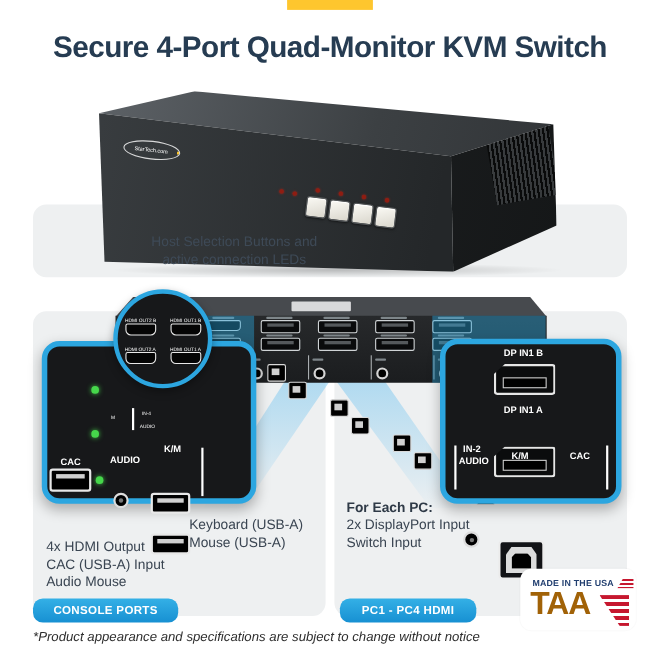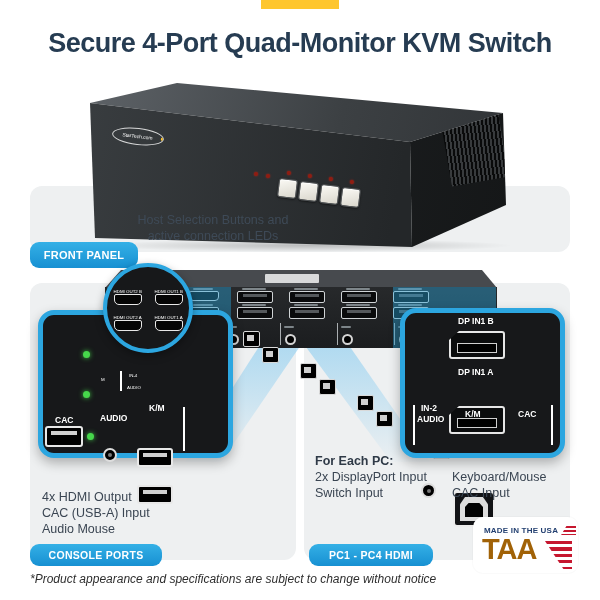--- a/index.html
+++ b/index.html
@@ -162,21 +162,20 @@
       </div>
     <div class="abs fbtn" style="left:273px;top:112px;">
         <span class="abs fd-led"></span>
       </div>
   </div>
 
   <div class="abs front-caption">
     <div>Host Selection Buttons and</div>
     <div>active connection LEDs</div>
   </div>
-  <div class="abs badge badge-front">FRONT PANEL</div>
 
   <div class="abs beam beam-l"></div>
   <div class="abs beam beam-r"></div>
 
   <div class="abs rear-device">
     <div class="abs rd-top"></div>
     <div class="abs rd-label"></div>
     <div class="abs rd-face">
 
       <div class="abs led-g" style="left:22px;top:8px;width:3px;height:3px;"></div>
@@ -346,29 +345,29 @@
         <b></b>
       </div>
     <div class="abs wline" style="left:146px;top:92px;height:40px;"></div>
   </div>
 
   <div class="abs desc" style="left:42px;top:469px;margin-top:20px;">
     <div>4x HDMI Output</div>
     <div>CAC (USB-A) Input</div>
     <div>Audio Mouse</div>
   </div>
+  <div class="abs desc" style="left:172px;top:469px;">
+    <div>Keyboard (USB-A)</div>
+    <div>Mouse (USB-A)</div>
+  </div>
   <div class="abs desc" style="left:315px;top:453px;">
     <div class="desc-bold">For Each PC:</div>
     <div>2x DisplayPort Input</div>
     <div>Switch Input</div>
   </div>
-  <div class="abs desc" style="left:452px;top:469px;">
-    <div>Keyboard/Mouse</div>
-    <div>CAC Input</div>
-  </div>
 
   <div class="abs badge badge-console">CONSOLE PORTS</div>
   <div class="abs badge badge-pc">PC1 - PC4 HDMI</div>
 
   <div class="abs taa-card">
     <div class="abs taa-top">
       <span>MADE IN THE USA</span>
       <i></i>
     </div>
     <div class="abs taa-main">TAA</div>

